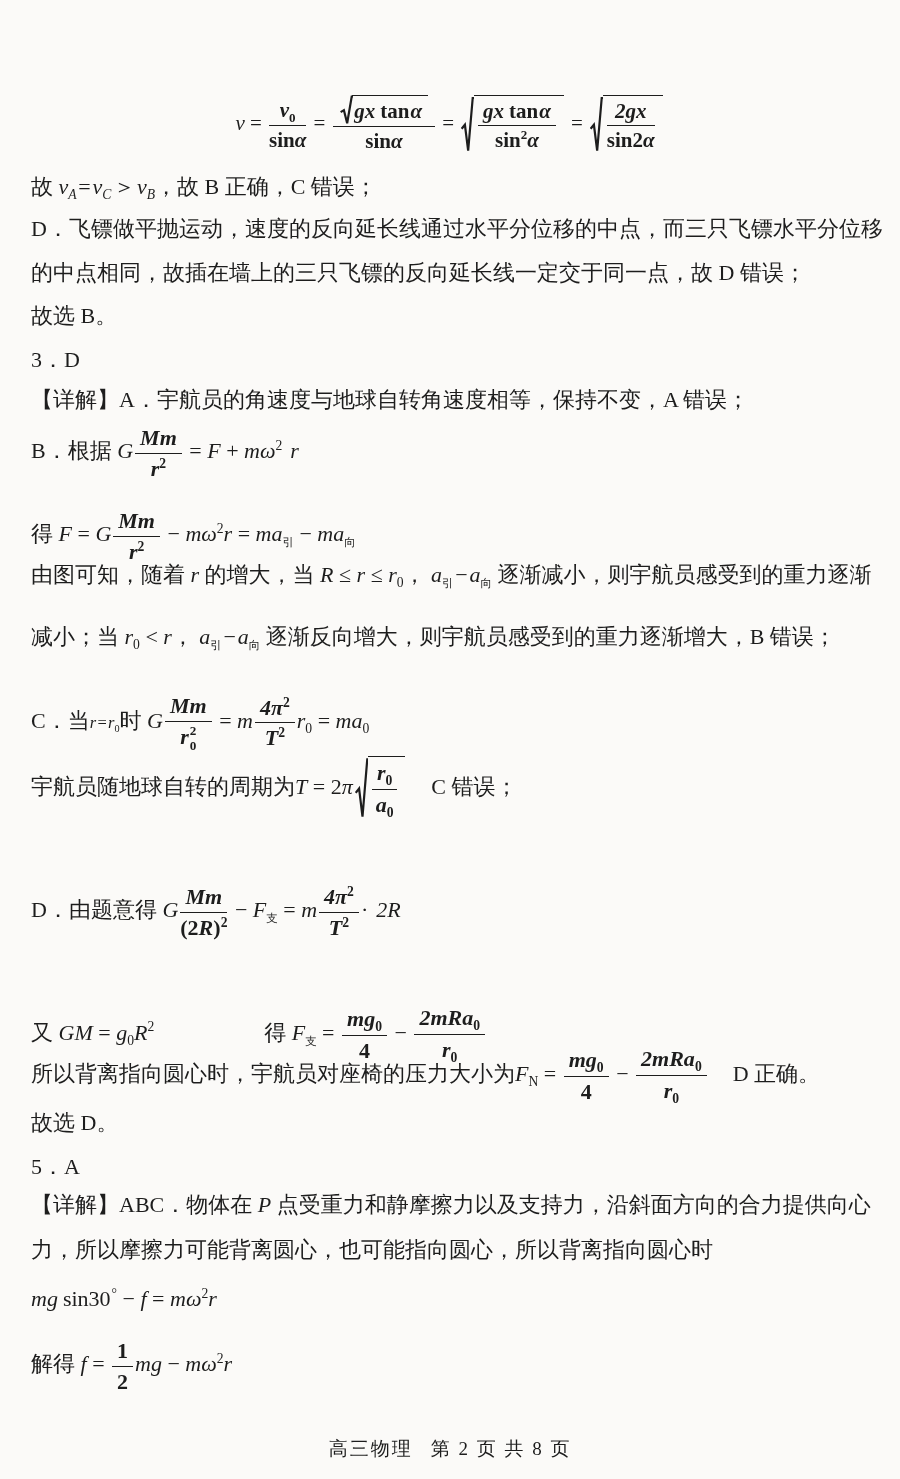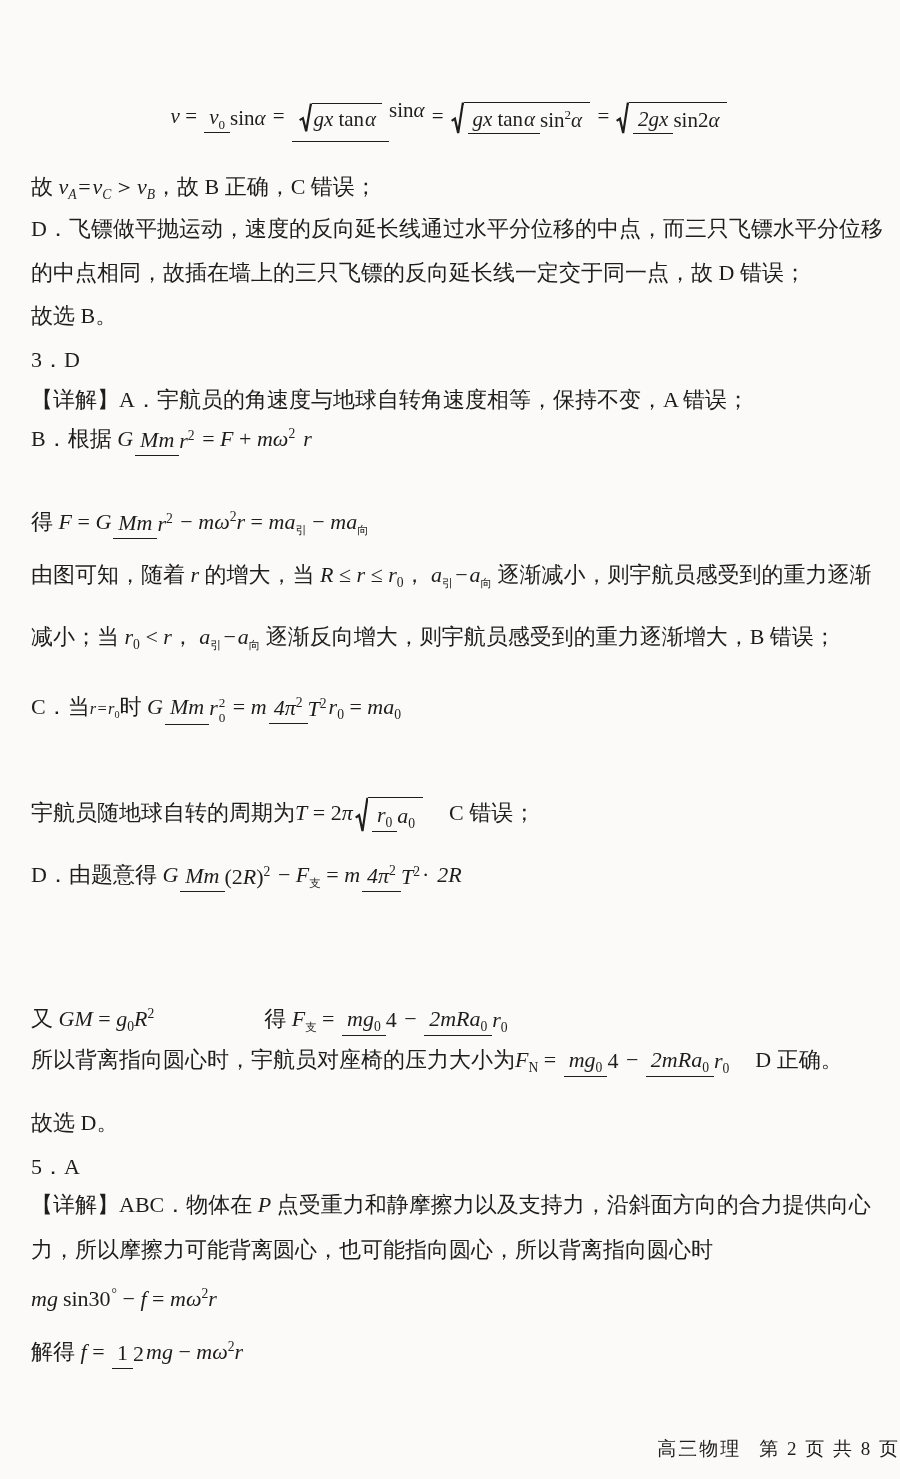--- a/index.html
+++ b/index.html
@@ -8,34 +8,34 @@
   .b{position:absolute;left:31px;font-size:22px;line-height:1.32;white-space:nowrap;}
   .center{left:0;right:0;text-align:center;}
   .it{font-style:italic;}
   sub,sup{font-size:0.62em;line-height:1;}
   sub.cs{font-size:0.52em;}
   sub.its{font-style:italic;}
   .sm{font-size:0.75em;}
   .op{padding:0 0.25em;}
   .op0{padding:0 0.08em;}
   .fun{padding:0 1px 0 5px;}
-  .frac{display:inline-flex;flex-direction:row;vertical-align:middle;text-align:center;
-        line-height:1.25;margin:0 2px;}
+  .frac{display:inline-flex;flex-direction:column;vertical-align:middle;text-align:center;
+        line-height:1.25;margin:0 2px;font-weight:bold;}
   .fn{display:block;border-bottom:1.5px solid currentColor;padding:0 5px 1px;}
   .fd{display:block;padding-top:1px;}
-  .sqrt{display:inline-block;position:relative;padding-left:0.6em;vertical-align:middle;margin:7px 2px;}
+  .sqrt{display:inline-block;position:relative;padding-left:0.6em;vertical-align:middle;margin:0 2px;}
   .rsvg{position:absolute;left:0;top:0;height:100%;width:0.62em;}
   .rb{display:inline-block;border-top:1.6px solid currentColor;padding:2px 6px 1px 2px;}
   .ss{display:inline-flex;flex-direction:column;font-size:0.6em;line-height:1.15;
       vertical-align:middle;text-align:left;padding-left:1px;}
   .gap8{margin-left:8px;}
   .gap18{margin-left:18px;}
   .gap28{margin-left:24px;}
   .gap80{margin-left:110px;}
-  .footer{position:absolute;left:0;right:0;top:1436px;text-align:right;font-size:19px;letter-spacing:2px;}
+  .footer{position:absolute;left:0;right:0;top:1436px;text-align:center;font-size:19px;letter-spacing:2px;}
 </style>
 </head>
 <body>
 
 <div class="page" style="background: rgb(251, 250, 248); color: rgb(29, 29, 29);">
 
   <div class="b center" style="top:95px;font-size:21px">
     <span class="it">v</span><span class="op">=</span><span class="frac">
         <span class="fn"><span class="it">v</span><sub>0</sub></span>
         <span class="fd"><span>sin</span><span class="it">α</span></span>
@@ -95,30 +95,30 @@
         <span class="fd"><span class="it">r</span><span class="ss">
             <span>2</span>
             <span>0</span>
           </span></span>
       </span><span class="op">=</span><span class="it">m</span><span class="frac">
         <span class="fn"><span class="it">4π</span><sup>2</sup></span>
         <span class="fd"><span class="it">T</span><sup>2</sup></span>
       </span><span class="it">r</span><sub>0</sub><span class="op">=</span><span class="it">ma</span><sub>0</sub>
   </div>
 
-  <div class="b" style="top:790px">
+  <div class="b" style="top:756px">
     <span>宇航员随地球自转的周期为</span><span class="it">T</span><span class="op">=</span><span>2</span><span class="it">π</span><span class="sqrt"><svg class="rsvg" viewBox="0 0 20 60" preserveAspectRatio="none">
           <path d="M1 34 L6 30 L11 56 L18 3 L20 3" fill="none" stroke="currentColor" stroke-width="2.2" vector-effect="non-scaling-stroke"></path>
         </svg><span class="rb"><span class="frac">
             <span class="fn"><span class="it">r</span><sub>0</sub></span>
             <span class="fd"><span class="it">a</span><sub>0</sub></span>
           </span></span></span><span class="gap28">C 错误；</span>
   </div>
 
-  <div class="b" style="top:860px">
+  <div class="b" style="top:883px">
     <span>D．由题意得 </span><span class="it">G</span><span class="frac">
         <span class="fn"><span class="it">Mm</span></span>
         <span class="fd"><span>(2</span><span class="it">R</span><span>)</span><sup>2</sup></span>
       </span><span class="op">−</span><span class="it">F</span><sub class="cs">支</sub><span class="op">=</span><span class="it">m</span><span class="frac">
         <span class="fn"><span class="it">4π</span><sup>2</sup></span>
         <span class="fd"><span class="it">T</span><sup>2</sup></span>
       </span><span>·</span><span class="it gap8">2R</span>
   </div>
 
   <div class="b" style="top:1004px">

